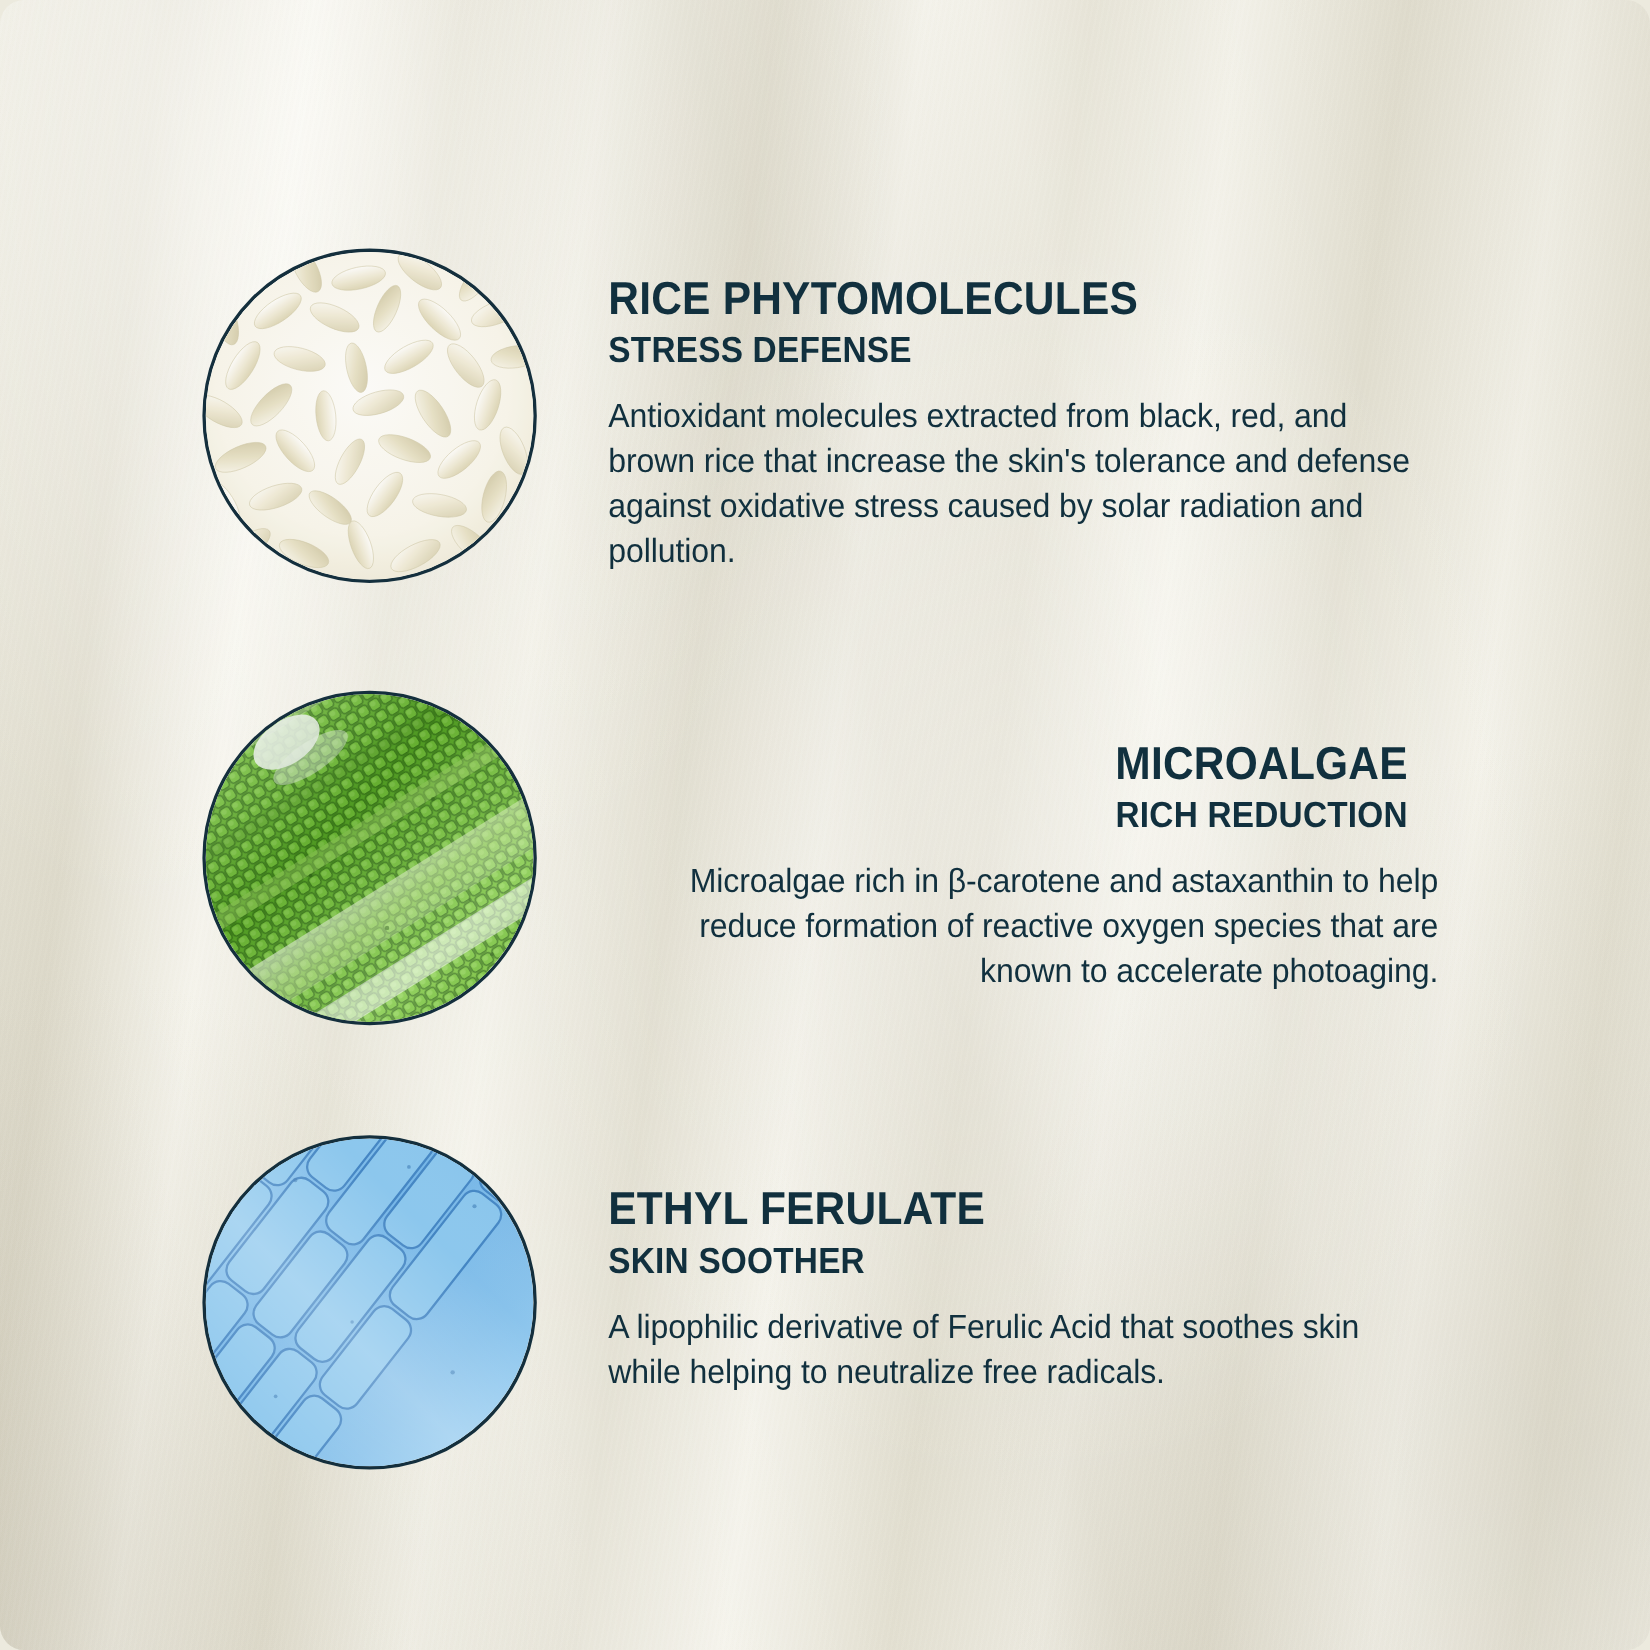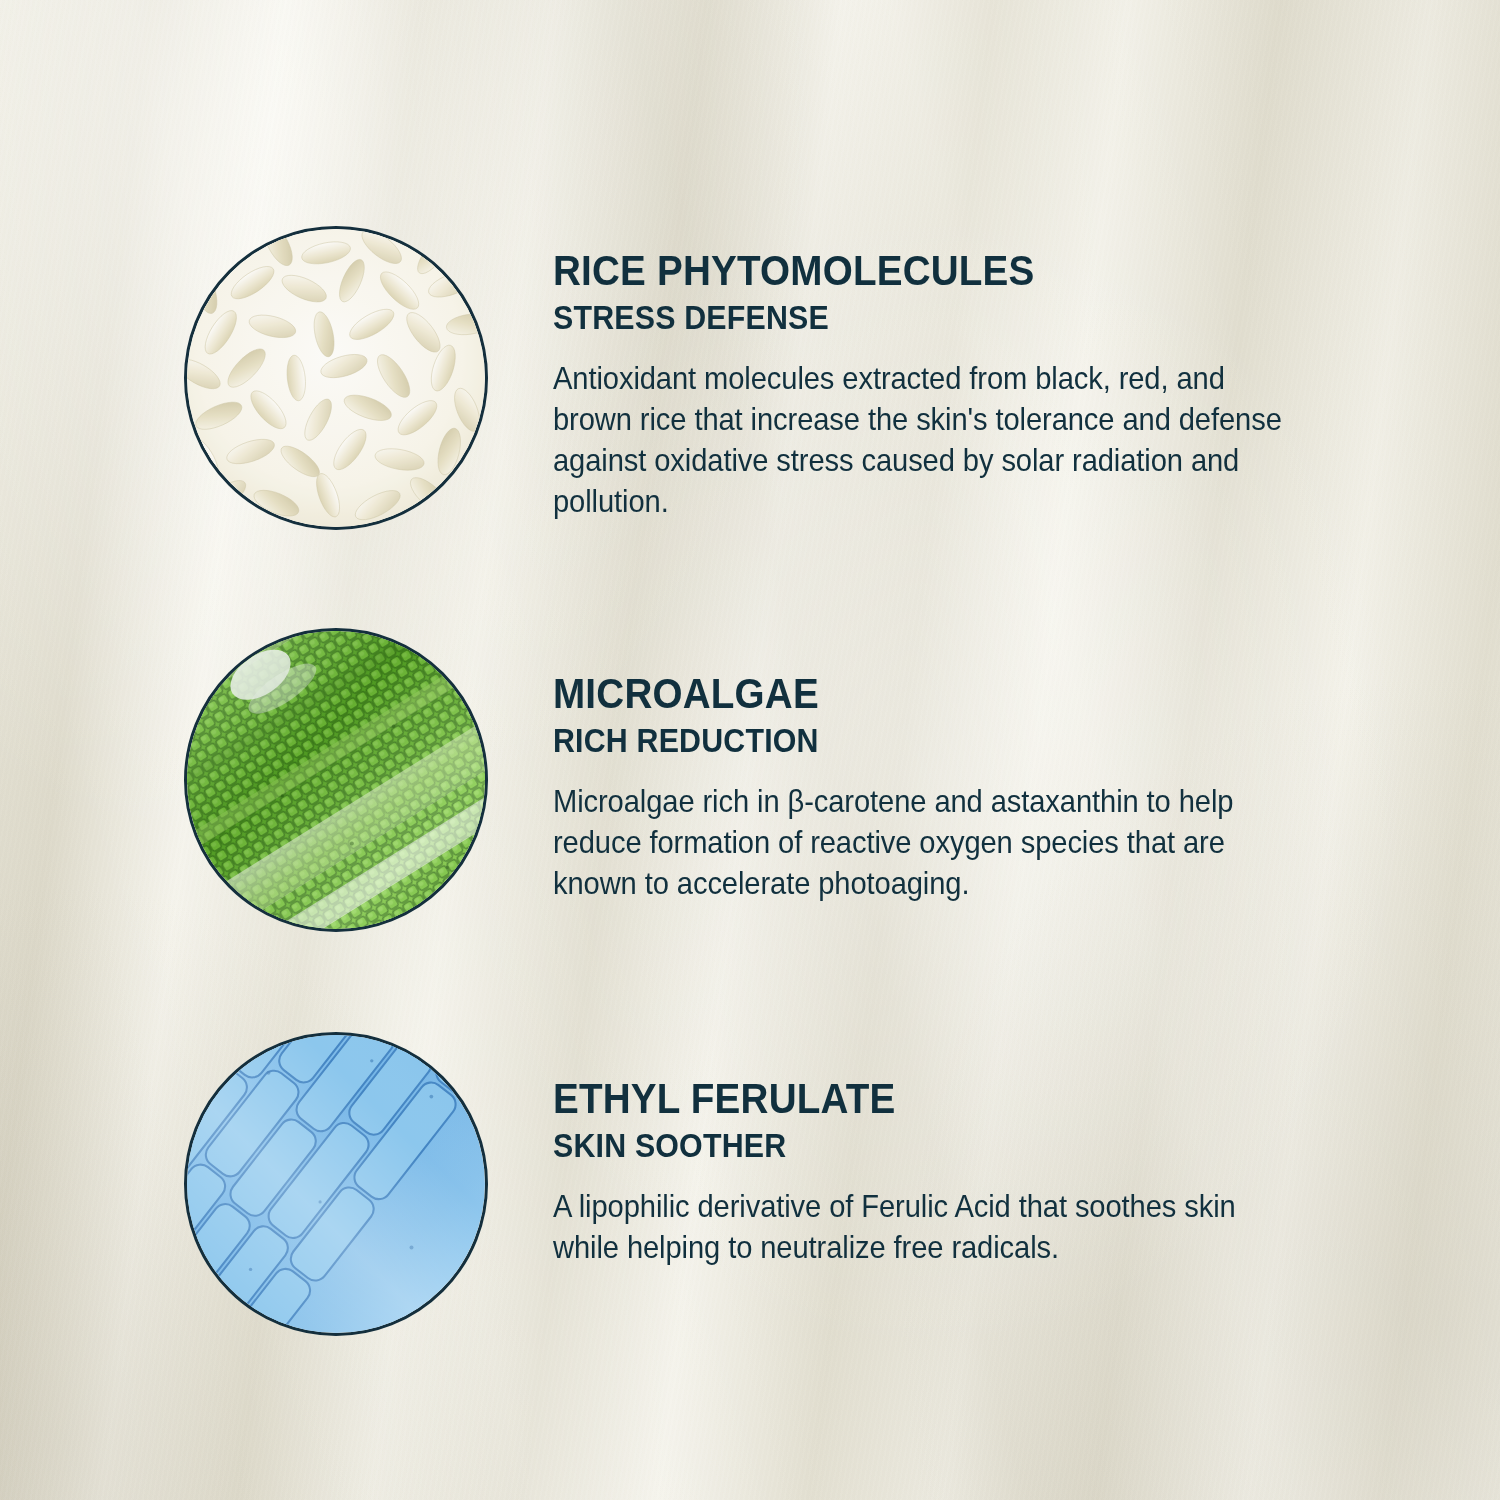--- a/index.html
+++ b/index.html
@@ -15,20 +15,21 @@
     background: #eceade;
   }
 
   
   #canvas {
     position: relative;
     width: 1500px;
     height: 1500px;
     overflow: hidden;
     background: #ebe9dd;
+    border-radius: 22px;
   }
 
   .bg-layer {
     position: absolute;
     inset: 0;
     pointer-events: none;
   }
 
   
   .bg-drape-a {
@@ -148,21 +149,21 @@
     line-height: 41px;
     font-weight: 400;
     letter-spacing: -0.1px;
     transform: scaleX(0.955);
     transform-origin: left top;
     max-width: 790px;
   }
 
   
   #copy-0 { top: 22px; }
-  #copy-1 { top: 43px; }
+  #copy-1 { top: 43px; text-align: right; }
   #copy-2 { top: 44px; }
 </style>
 </head>
 <body>
 
 <div id="canvas">
 
   <div class="bg-layer bg-drape-a"></div>
   <div class="bg-layer bg-drape-b"></div>
   <div class="bg-layer bg-drape-c"></div>

